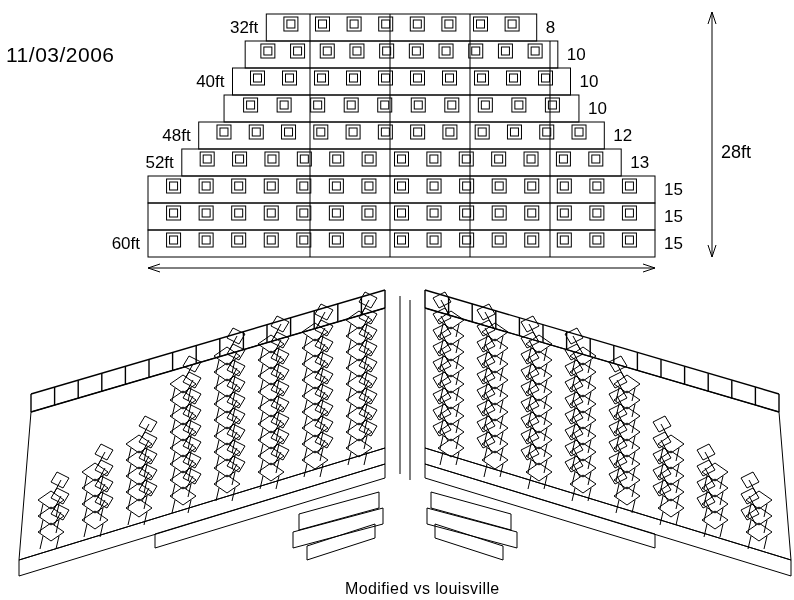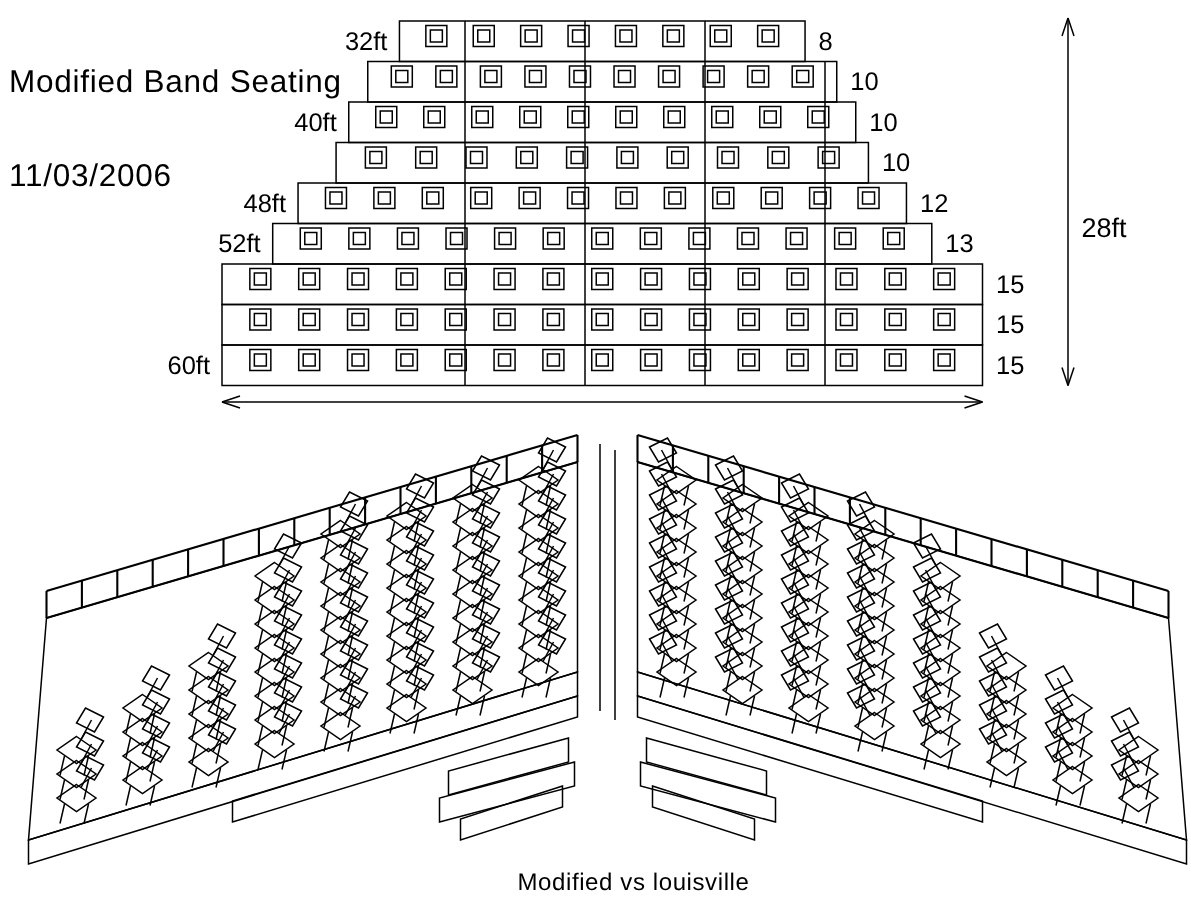--- a/index.html
+++ b/index.html
@@ -934,21 +934,20 @@
             <line x1="101.80000000000001" y1="391.2" x2="101.80000000000001" y2="373.2" stroke="#000000" stroke-width="1.4"></line>
             <line x1="78.19999999999999" y1="398.1333333333333" x2="78.19999999999999" y2="380.1333333333333" stroke="#000000" stroke-width="1.4"></line>
             <line x1="54.60000000000002" y1="405.06666666666666" x2="54.60000000000002" y2="387.06666666666666" stroke="#000000" stroke-width="1.4"></line>
             <line x1="31" y1="412" x2="31" y2="394" stroke="#000000" stroke-width="1.4"></line>
           </g>
         </g>
       </g>
     </svg>
 
   <div class="hdr">
-    <div>Modified Band Seating</div>
     <div>11/03/2006</div>
   </div>
 
   <div class="cap">
     <div>Modified vs louisville</div>
     
   </div>
 
 </div>
 

